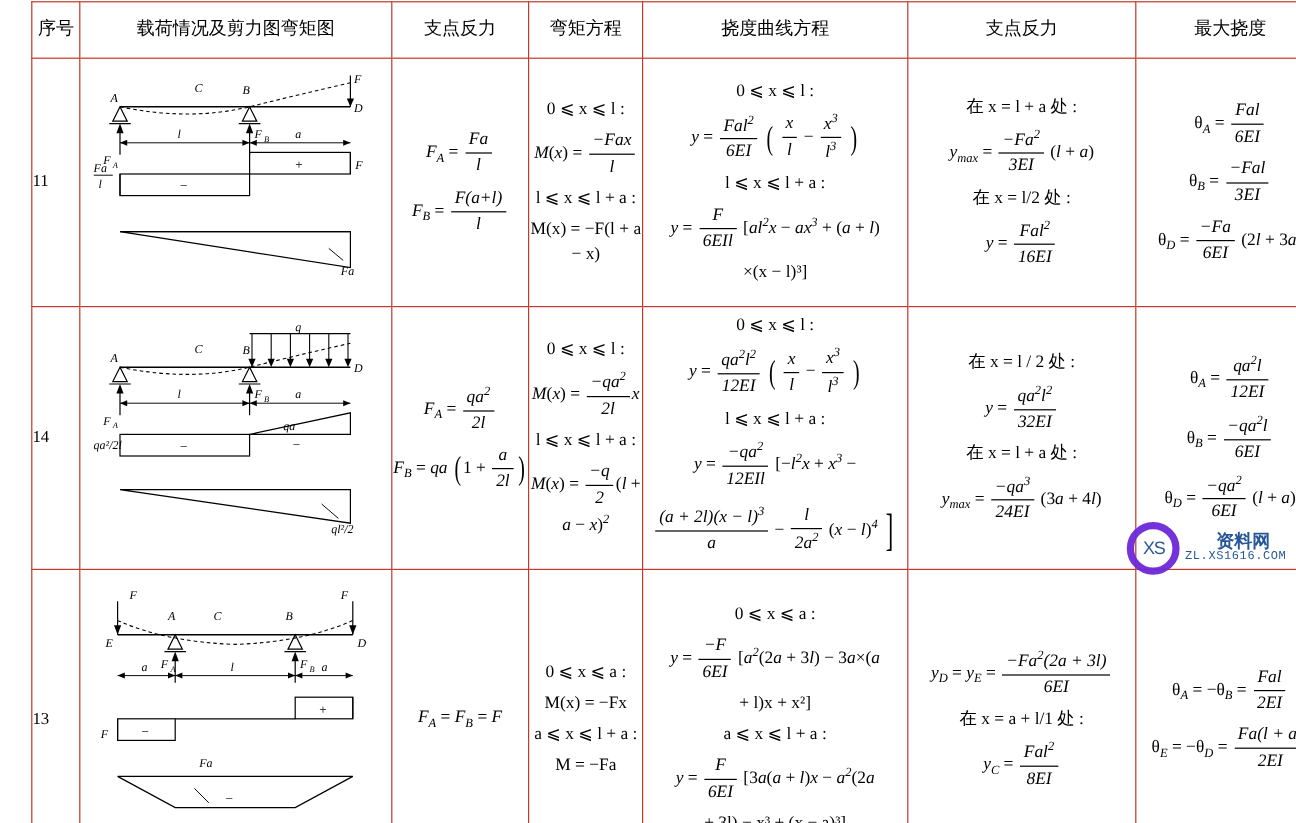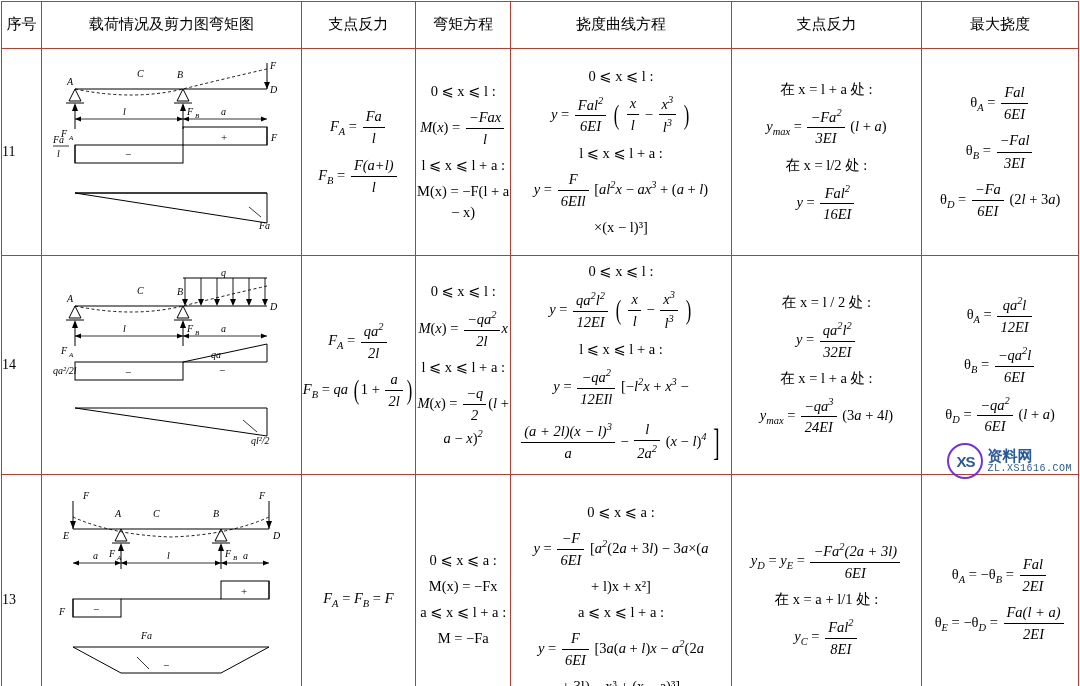--- a/index.html
+++ b/index.html
@@ -12,20 +12,21 @@
     height: 686px;
     font-family: "Liberation Serif", serif;
     color: #000;
     overflow: hidden;
   }
   #sheet {
     position: relative;
     width: 1080px;
     height: 484px;
     box-sizing: border-box;
+    padding-left: 25px;
   }
   table.main {
     border-collapse: collapse;
     width: 1078px;
     margin: 1px 0 0 1px;
     table-layout: fixed;
   }
   table.main td, table.main th {
     border: 1px solid #c0392b;
     vertical-align: middle;
@@ -120,33 +121,34 @@
     right: 8px;
     bottom: 6px;
     display: flex;
     align-items: center;
     gap: 4px;
     opacity: 0.95;
   }
   .wm .logo {
     width: 32px; height: 32px;
     border-radius: 50%;
-    border: 2px solid #6d28d9;
+    border: 6px solid #6d28d9;
     color: #1d4f91;
-    font-weight: bold;
+    font-weight: normal;
     font-size: 15px;
     display: flex; align-items: center; justify-content: center;
     font-family: "Liberation Sans", sans-serif;
     letter-spacing: -1px;
   }
   .wm .wtxt {
     color: #1d4f91;
     font-family: "Liberation Sans", sans-serif;
     font-size: 15px;
     font-weight: bold;
+    margin-left: 26px;
   }
   .wm .wurl {
     color: #1d4f91;
     font-family: Liberation Mono, monospace;
     font-size: 10px;
     letter-spacing: 0.5px;
   }
   .wmcol { display: flex; flex-direction: column; line-height: 1.05;}
 </style>
 </head>

